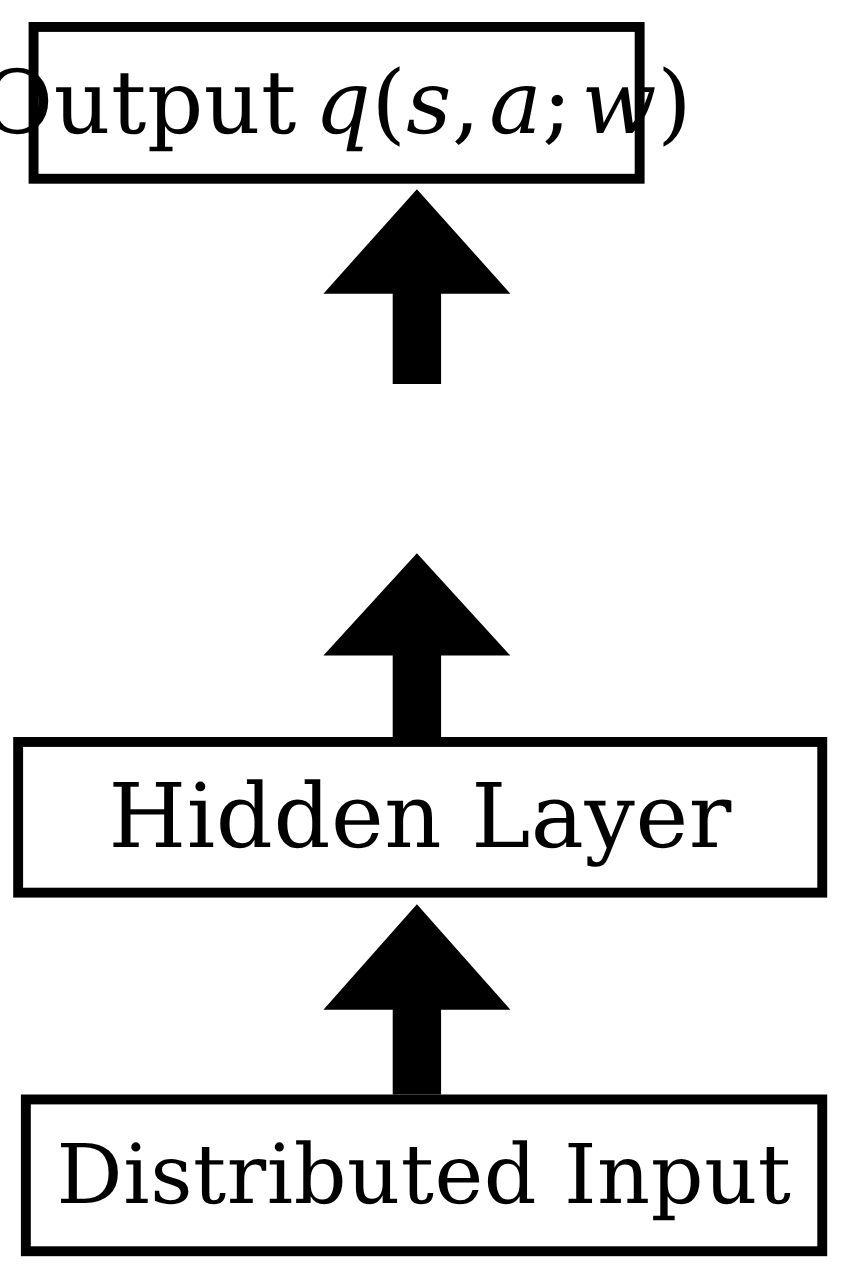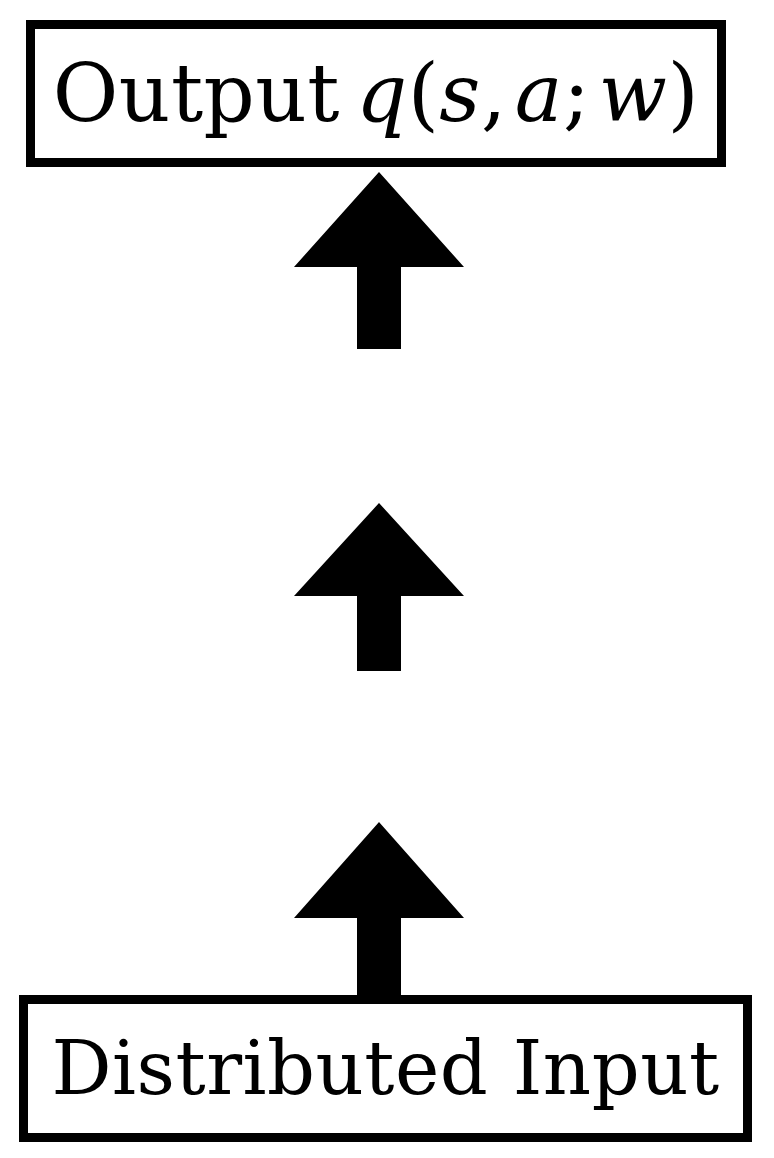--- a/index.html
+++ b/index.html
@@ -43,21 +43,21 @@
     font-style: normal;
   }
   .thin-space {
     display: inline-block;
     width: 0.10em;
   }
   
   #box-output {
     left: 26px;
     top: 20px;
-    width: 700px;
+    width: 560px;
     height: 147px;
   }
   #box-output .node-label { font-size: 86px; }
 
   #box-kwta {
     left: 5px;
     top: 348px;
     width: 763px;
     height: 149px;
   }
@@ -119,20 +119,23 @@
     </svg>
   </div>
 
 
   <div class="arrow" id="arrow-hidden-to-kwta">
     <svg viewBox="0 0 180 174" preserveAspectRatio="none" aria-hidden="true">
       <polygon points="90,6 175,99 112,99 112,174 68,174 68,99 5,99" fill="#000000"></polygon>
     </svg>
   </div>
 
+  <div class="node-box" id="box-hidden">
+    <span class="node-label" style="font-size: 81px;">Hidden Layer</span>
+  </div>
 
   <div class="arrow" id="arrow-input-to-hidden">
     <svg viewBox="0 0 180 180" preserveAspectRatio="none" aria-hidden="true">
       <polygon points="90,6 175,102 112,102 112,180 68,180 68,102 5,102" fill="#000000"></polygon>
     </svg>
   </div>
 
   <div class="node-box" id="box-input">
     <span class="node-label" style="font-size: 75px;">Distributed Input</span>
   </div>

